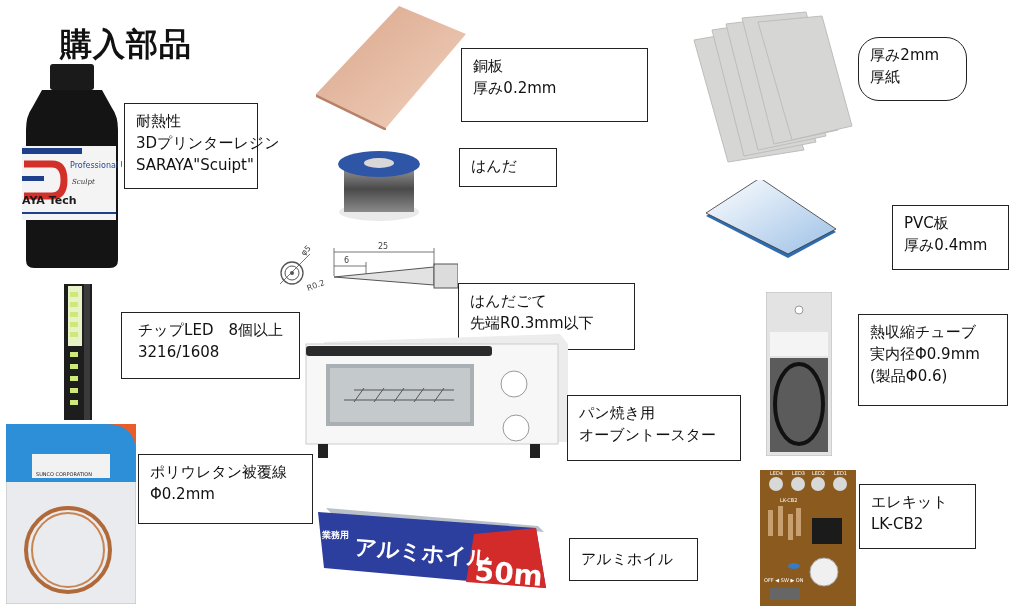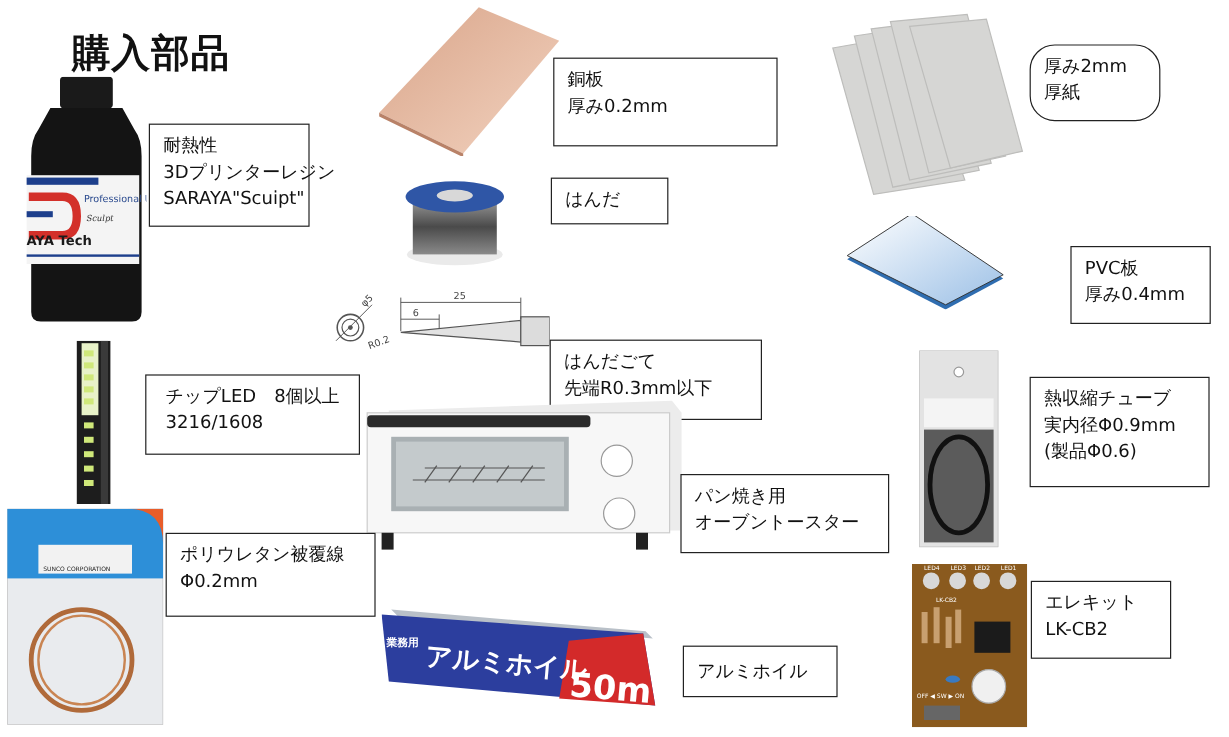--- a/index.html
+++ b/index.html
@@ -137,21 +137,21 @@
 
 <svg class="img" style="left:6px;top:424px" width="130" height="180" viewBox="0 0 130 180">
   <rect x="0" y="0" width="130" height="180" fill="#e9ebee" stroke="#bbb"></rect>
   <rect x="0" y="0" width="130" height="58" fill="#2d8fd8"></rect>
   <path d="M100 0 Q130 0 130 30 V0 Z" fill="#e85d2a"></path>
   <rect x="26" y="30" width="78" height="24" fill="#f2f2f2"></rect>
   <text x="30" y="52" font-size="5" fill="#222">SUNCO CORPORATION</text>
   <ellipse cx="62" cy="126" rx="42" ry="42" fill="none" stroke="#b06a3a" stroke-width="4"></ellipse>
   <ellipse cx="62" cy="126" rx="36" ry="37" fill="none" stroke="#c98452" stroke-width="2"></ellipse>
 </svg>
-<div class="box" style="left:138px;top:444px;width:175px;height:70px;">
+<div class="box" style="left:138px;top:454px;width:175px;height:70px;">
   <span>ポリウレタン被覆線</span>
   <span>Φ0.2mm</span>
 </div>
 
 <svg class="img" style="left:318px;top:498px" width="232" height="94" viewBox="0 0 232 94">
   <polygon points="8,10 220,28 226,34 14,16" fill="#b9c0c8"></polygon>
   <polygon points="0,14 218,30 228,90 6,70" fill="#2c3e9e"></polygon>
   <polygon points="156,36 218,30 228,90 148,84" fill="#d32a2a"></polygon>
   <text x="36" y="56" font-size="22" fill="#fff" font-weight="bold" transform="rotate(5 36 56)">アルミホイル</text>
   <text x="156" y="82" font-size="28" fill="#fff" font-weight="bold" transform="rotate(5 156 82)">50m</text>

